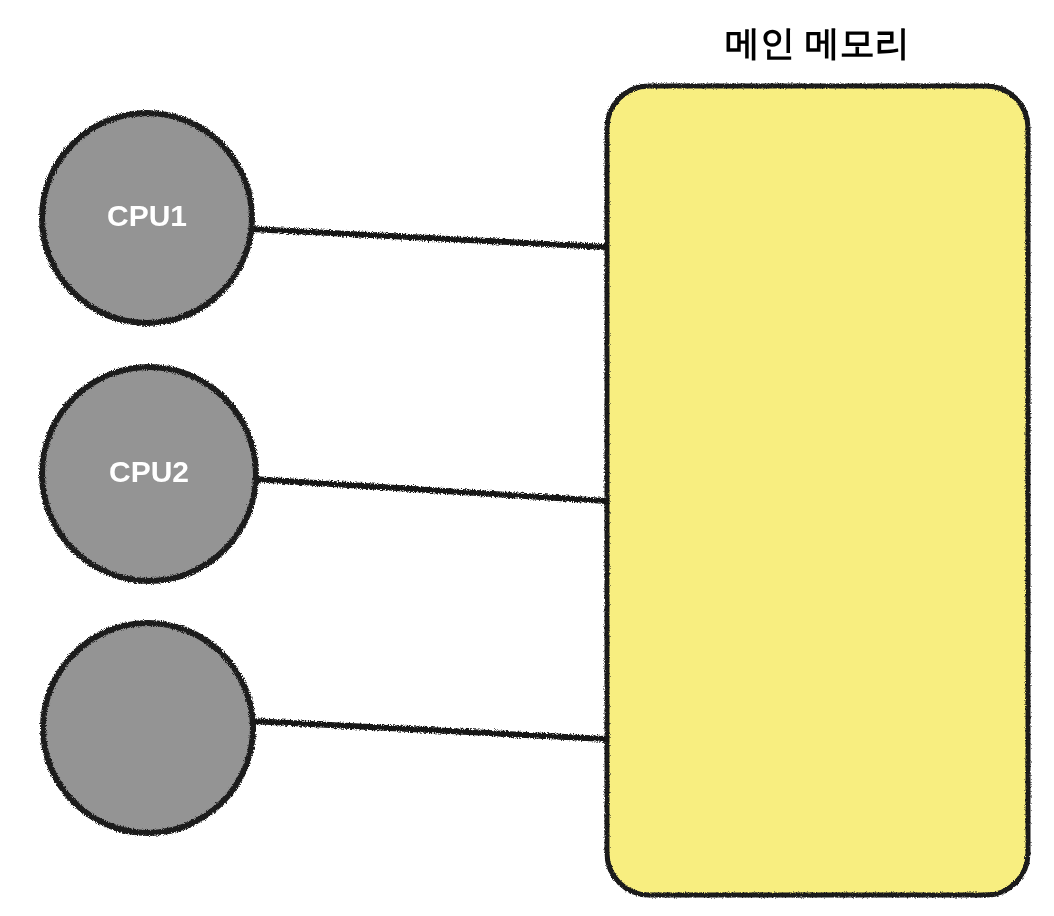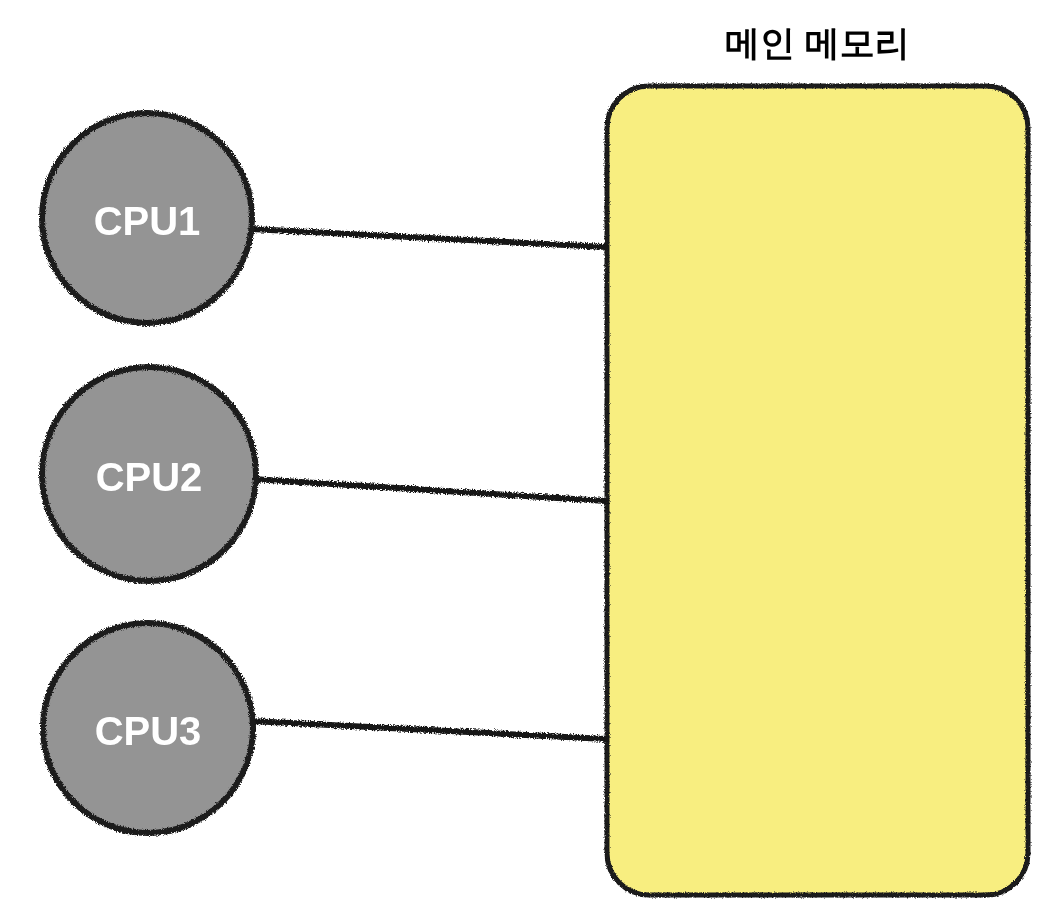--- a/index.html
+++ b/index.html
@@ -40,21 +40,21 @@
     font-size: 35px;
     font-weight: bold;
     color: #000000;
     letter-spacing: 0px;
   }
   .memory-title-inner {
     display: inline-block;
     margin-left: 600px;
   }
   .cpu-label {
-    font-size: 40px;
+    font-size: 30px;
     font-weight: bold;
     color: #ffffff;
     text-align: center;
   }
   #cpu1-label { left: 46px; top: 200px; width: 208px; }
   #cpu2-label { left: 46px; top: 455px; width: 208px; }
   #cpu3-label { left: 46px; top: 707px; width: 208px; }
 </style>
 </head>
 <body>
@@ -94,15 +94,14 @@
       <circle id="cpu-circle-2" cx="148" cy="728" r="105" fill="#949494" stroke="#1a1a1a" stroke-width="6" filter="url(#roughEdge)"></circle>
     </g>
   </svg>
 
   <div class="overlay-label memory-title" style="text-align: left;">
     <span class="memory-title-inner" style="margin-left: 725px;">메인 메모리</span>
   </div>
 
   <div class="overlay-label cpu-label" id="cpu1-label" style="color: rgb(255, 255, 255); left: 42px; width: 210px; top: 199px;">CPU1</div>
   <div class="overlay-label cpu-label" id="cpu2-label" style="color: rgb(255, 255, 255); left: 42px; width: 214px; top: 455px; text-align: center;">CPU2</div>
-  <div class="overlay-label cpu-label" id="cpu3-label" style="color: rgb(255, 255, 255); left: 43px; width: 210px; top: 709px;">CPU3</div>
 
 </div>
 
 </body></html>

